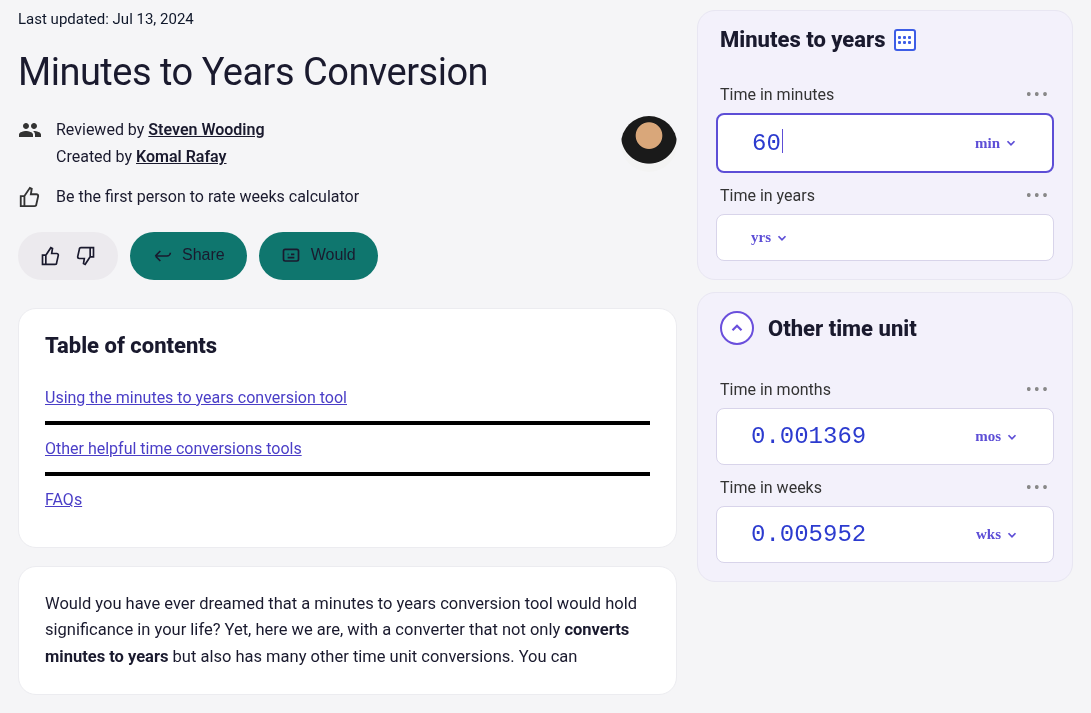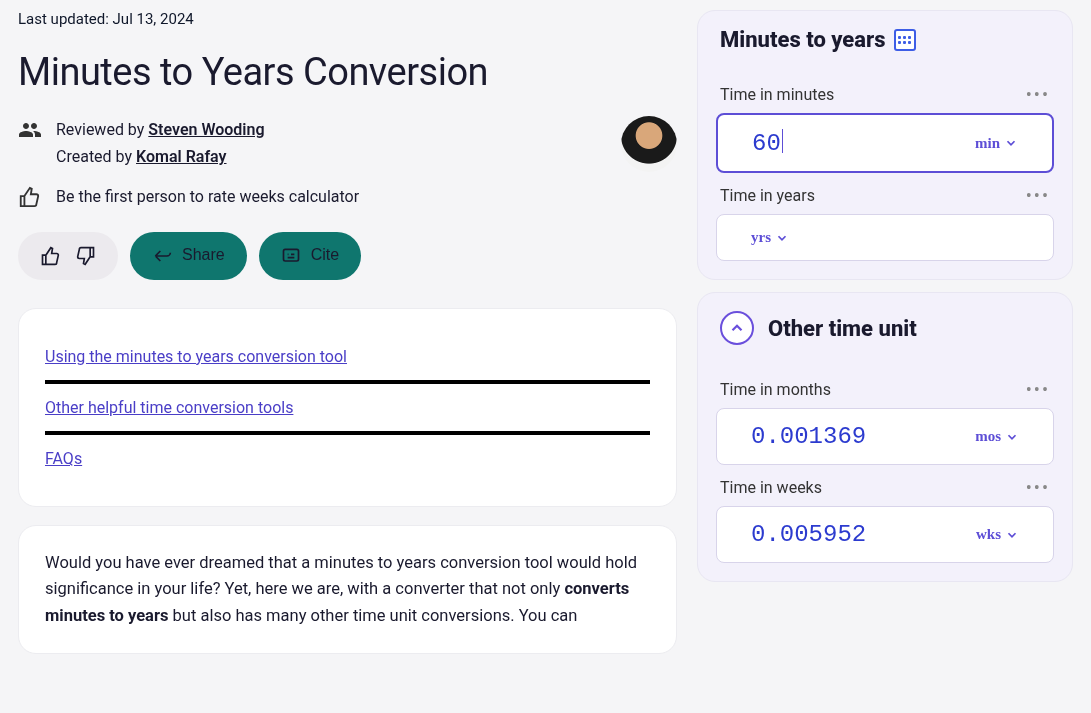--- a/index.html
+++ b/index.html
@@ -153,28 +153,29 @@
         </span>
         <span>Share</span>
       </button>
       <button class="pill-btn">
         <span>
           <svg viewBox="0 0 24 24" width="20" height="20" fill="none" stroke="currentColor" stroke-width="2">
               <rect x="3" y="4" width="18" height="14" rx="2"></rect>
               <path d="M8 10h1M12 10h4M8 14h8"></path>
             </svg>
         </span>
-        <span>Cite</span>
+        <span>Would</span>
       </button>
     </div>
 
     <div class="card">
+      <div class="toc-title">Table of contents</div>
       <ul class="toc-list">
         <li><a href="#">Using the minutes to years conversion tool</a></li>
-        <li><a href="#">Other helpful time conversion tools</a></li>
+        <li><a href="#">Other helpful time conversions tools</a></li>
         <li><a href="#">FAQs</a></li>
       </ul>
     </div>
 
     <div class="card article-card">
       <p>
         <span>Would you have ever dreamed that a minutes to years conversion tool would hold significance in your life? Yet, here we are, with a converter that not only </span><strong>converts minutes to years</strong><span> but also has many other time unit conversions. You can</span>
       </p>
     </div>
   </div>

